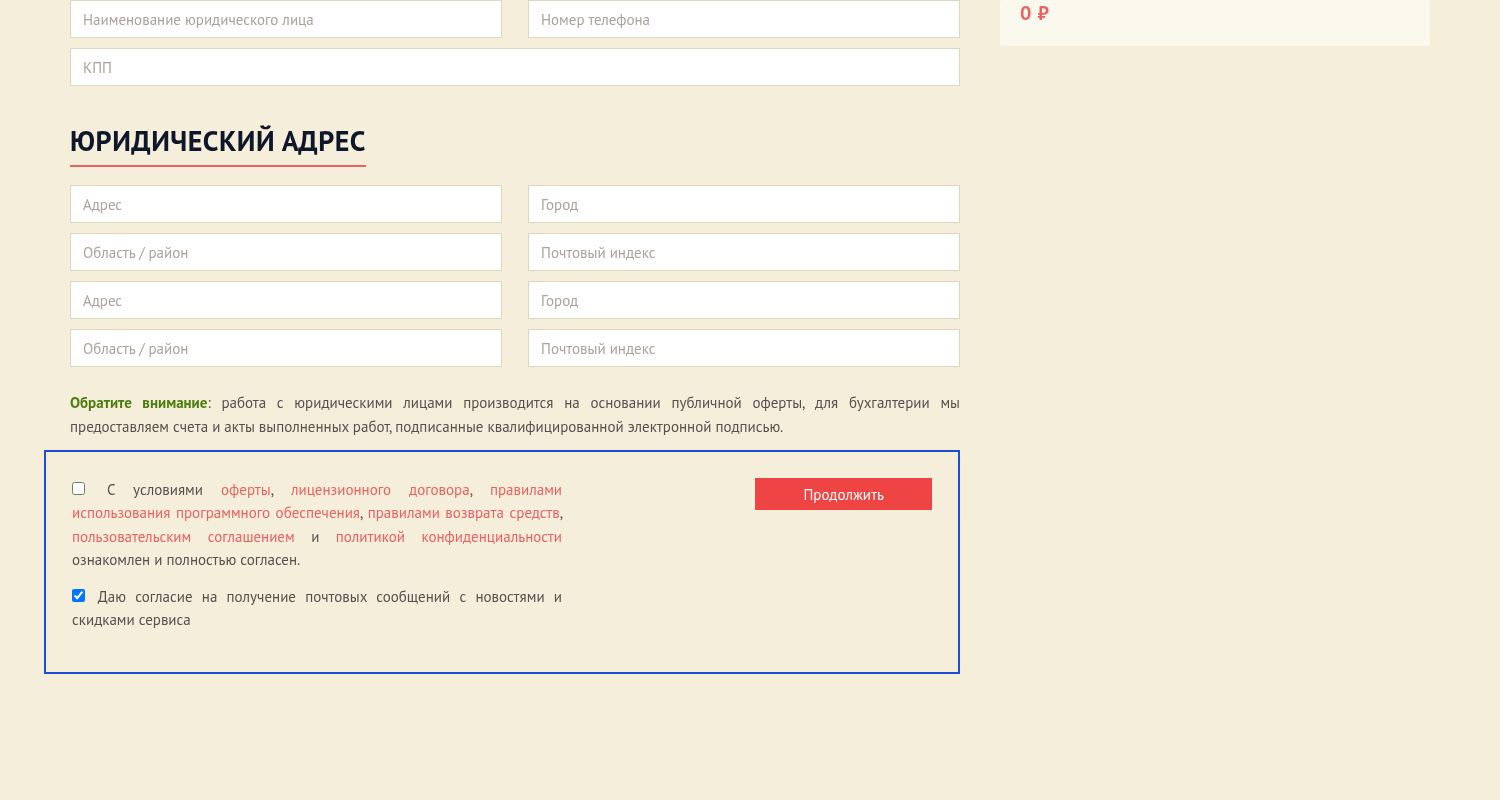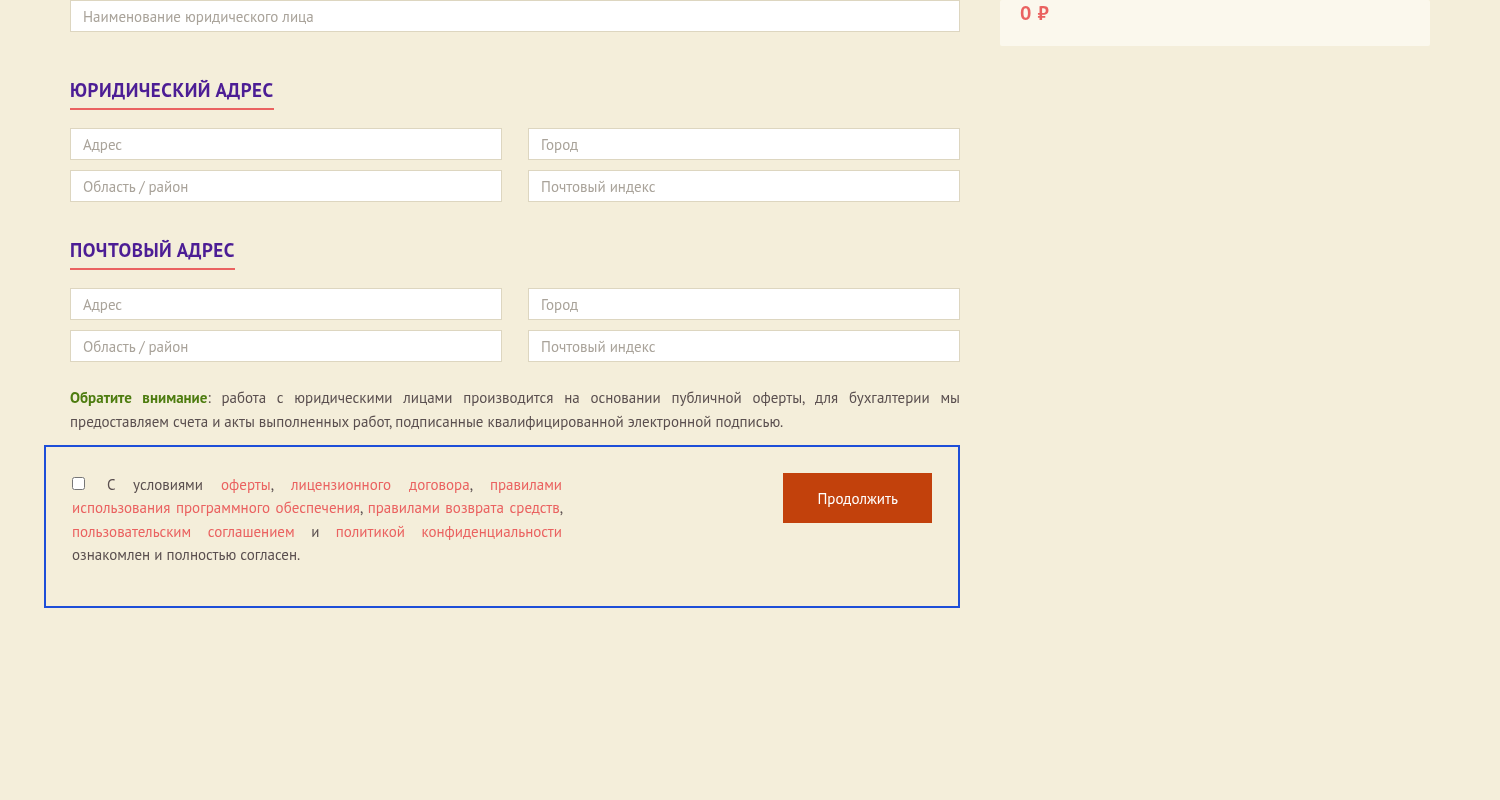--- a/index.html
+++ b/index.html
@@ -26,34 +26,34 @@
     font-weight: 700;
     font-size: 20px;
     letter-spacing: 0.5px;
     border-radius: 2px;
   }
 
   .row { display: flex; gap: 26px; margin-bottom: 10px; }
   .col { flex: 1; }
   .input {
     width: 100%;
-    height: 32px;
+    height: 38px;
     border: 1px solid #ddd6c0;
     background: #fff;
     padding: 0 12px;
     font-size: 15px;
     color: #3b3b3b;
     font-family: inherit;
   }
   .input::placeholder { color: #a9a39a; }
 
   h3.section {
-    font-size: 19px;
+    font-size: 28px;
     font-weight: 700;
-    color: #4c1d95;
+    color: #0f172a;
     margin: 26px 0 18px 0;
     display: inline-block;
     padding-bottom: 6px;
     border-bottom: 2px solid #ea6260;
     letter-spacing: 0.5px;
   }
 
   .notice { margin-top: 24px; line-height: 1.6; text-align: justify; color:#5a4f4f; }
   .notice strong { color: #4d7c0f; }
 
@@ -71,72 +71,77 @@
   .consent-row {
     text-align: justify;
     line-height: 1.55;
     color: #5a4f4f;
     margin-bottom: 14px;
     font-size: 15px;
   }
   .consent-row input { margin-right: 4px; }
   .consent-text a { color: #ea6260; text-decoration: none; }
   .btn-continue {
-    background: #c2410c;
+    background: #ef4444;
     color: #fff;
     border: none;
-    height: 50px;
-    padding: 0 34px;
+    height: 32px;
+    padding: 0 48px;
     font-size: 15px;
     font-family: inherit;
     cursor: pointer;
     align-self: flex-start;
     margin-left: auto;
   }
 </style>
 </head>
 <body>
 
 <div class="page">
   <div class="main">
 
     <div class="row">
       <div class="col"><input class="input" placeholder="Наименование юридического лица" style=""></div>
+      <div class="col"><input class="input" placeholder="Номер телефона" style=""></div>
     </div>
     <div class="row">
+      <div class="col"><input class="input" placeholder="КПП" style=""></div>
     </div>
 
     <h3 class="section">ЮРИДИЧЕСКИЙ АДРЕС</h3>
     <div class="row">
       <div class="col"><input class="input" placeholder="Адрес" style=""></div>
       <div class="col"><input class="input" placeholder="Город" style=""></div>
     </div>
     <div class="row">
       <div class="col"><input class="input" placeholder="Область / район" style=""></div>
       <div class="col"><input class="input" placeholder="Почтовый индекс" style=""></div>
     </div>
 
-    <h3 class="section">ПОЧТОВЫЙ АДРЕС</h3>
     <div class="row">
       <div class="col"><input class="input" placeholder="Адрес" style=""></div>
       <div class="col"><input class="input" placeholder="Город" style=""></div>
     </div>
     <div class="row">
       <div class="col"><input class="input" placeholder="Область / район" style=""></div>
       <div class="col"><input class="input" placeholder="Почтовый индекс" style=""></div>
     </div>
 
     <p class="notice"><strong>Обратите внимание</strong><span>: работа с юридическими лицами производится на основании публичной оферты, для бухгалтерии мы предоставляем счета и акты выполненных работ, подписанные квалифицированной электронной подписью.</span></p>
 
     <div class="consent">
       <div class="consent-text">
         <div class="consent-row">
           <input type="checkbox" style="">
           <span>С условиями </span><a href="#">оферты</a><span>, </span><a href="#">лицензионного договора</a><span>, </span><a href="#">правилами использования программного обеспечения</a><span>, </span><a href="#">правилами возврата средств</a><span>, </span><a href="#">пользовательским соглашением</a><span> и </span><a href="#">политикой конфиденциальности</a><span> ознакомлен и полностью согласен.</span>
         </div>
+        <div class="consent-row">
+          <input type="checkbox" checked="" style="">
+          <span>Даю согласие на получение почтовых сообщений с новостями и скидками сервиса</span>
+        </div>
       </div>
       <button class="btn-continue">Продолжить</button>
     </div>
 
   </div>
 
   <div class="side">
     <div class="price-box">0 ₽</div>
   </div>
 </div>

